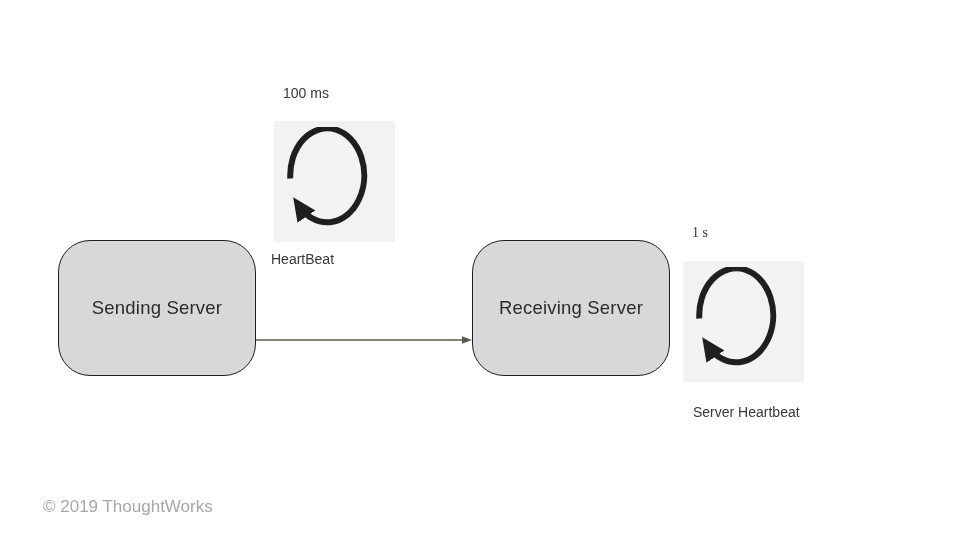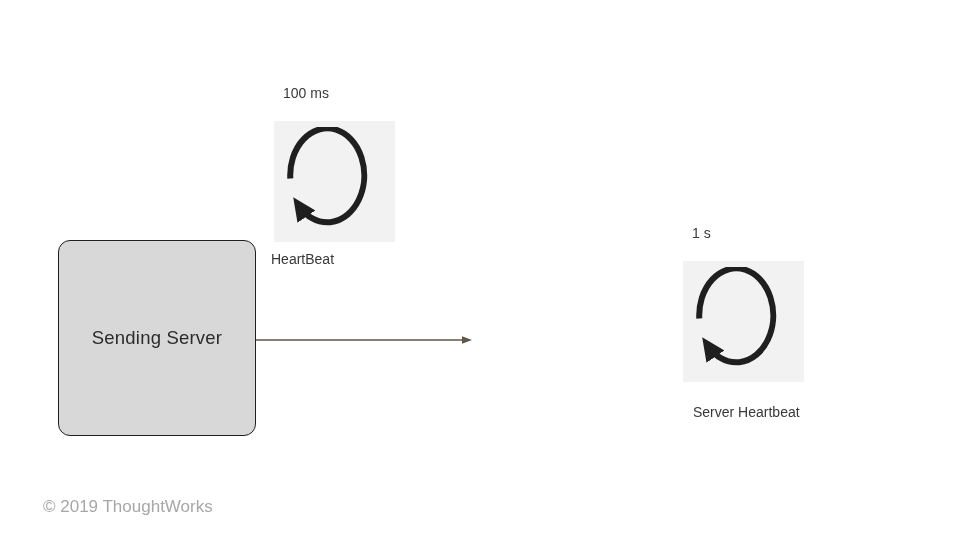--- a/index.html
+++ b/index.html
@@ -18,24 +18,24 @@
     position:relative;
     width:960px;height:540px;
     background:var(--background,#fff);
     overflow:hidden;
     font-family:"Liberation Sans","DejaVu Sans",sans-serif;
     color:var(--text-dark,#2b2b2b);
   }
   .canvas{position:absolute;inset:0;}
   .server-box{
     position:absolute;
-    width:198px;height:196px;
+    width:198px;height:136px;
     background:var(--box-fill,#d8d8d8);
     border:1.4px solid var(--box-border,#1f1f1f);
-    border-radius:12px;
+    border-radius:32px;
     display:flex;align-items:center;justify-content:center;
   }
   .server-box .server-label{
     font-size:18.5px;
     color:var(--text-dark,#2b2b2b);
     letter-spacing:.2px;
     white-space:nowrap;
   }
   #sending-server{left:58px;top:240px;}
   #receiving-server{left:472px;top:240px;}
@@ -48,21 +48,21 @@
   #heartbeat-icon-box{left:274px;top:121px;}
   #check-icon-box{left:683px;top:261px;}
   .mini-label{
     position:absolute;
     font-size:14px;
     color:#383838;
     white-space:nowrap;
   }
   #label-100ms{left:283px;top:85px;}
   #label-heartbeat{left:271px;top:251px;}
-  #label-1s{left:692px;top:225px;}
+  #label-1s{left:692px;top:225px;font-family:Liberation Serif, serif;}
   #label-check-heartbeat{left:693px;top:404px;}
   #connector-arrow{position:absolute;left:256px;top:333px;width:216px;height:14px;}
   #copyright{
     position:absolute;left:43px;top:497px;
     font-size:17px;
     color:var(--text-muted,#a7a7a7);
     white-space:nowrap;
   }
 </style>
 </head>
@@ -87,20 +87,23 @@
 
   <div class="server-box" id="sending-server">
     <span class="server-label">Sending Server</span>
   </div>
 
   <svg id="connector-arrow" viewBox="0 0 216 14" aria-hidden="true">
     <line x1="0" y1="7" x2="207" y2="7" stroke="#5f5747" stroke-width="1.6"></line>
     <path d="M216,7 L206,3.2 L206,10.8 z" fill="#5f5747"></path>
   </svg>
 
+  <div class="server-box" id="receiving-server">
+    <span class="server-label">Receiving Server</span>
+  </div>
 
   <div class="mini-label" id="label-1s">1 s</div>
 
   <div class="icon-box" id="check-icon-box">
     <svg width="109" height="109" viewBox="0 0 109 109" aria-hidden="true">
       <defs>
         <marker id="loopHead2" markerWidth="4" markerHeight="3.6" refX="2.1" refY="1.8" orient="auto">
           <path d="M0,0 L3.9,1.8 L0,3.6 z" fill="#1f1f1f"></path>
         </marker>
       </defs>

